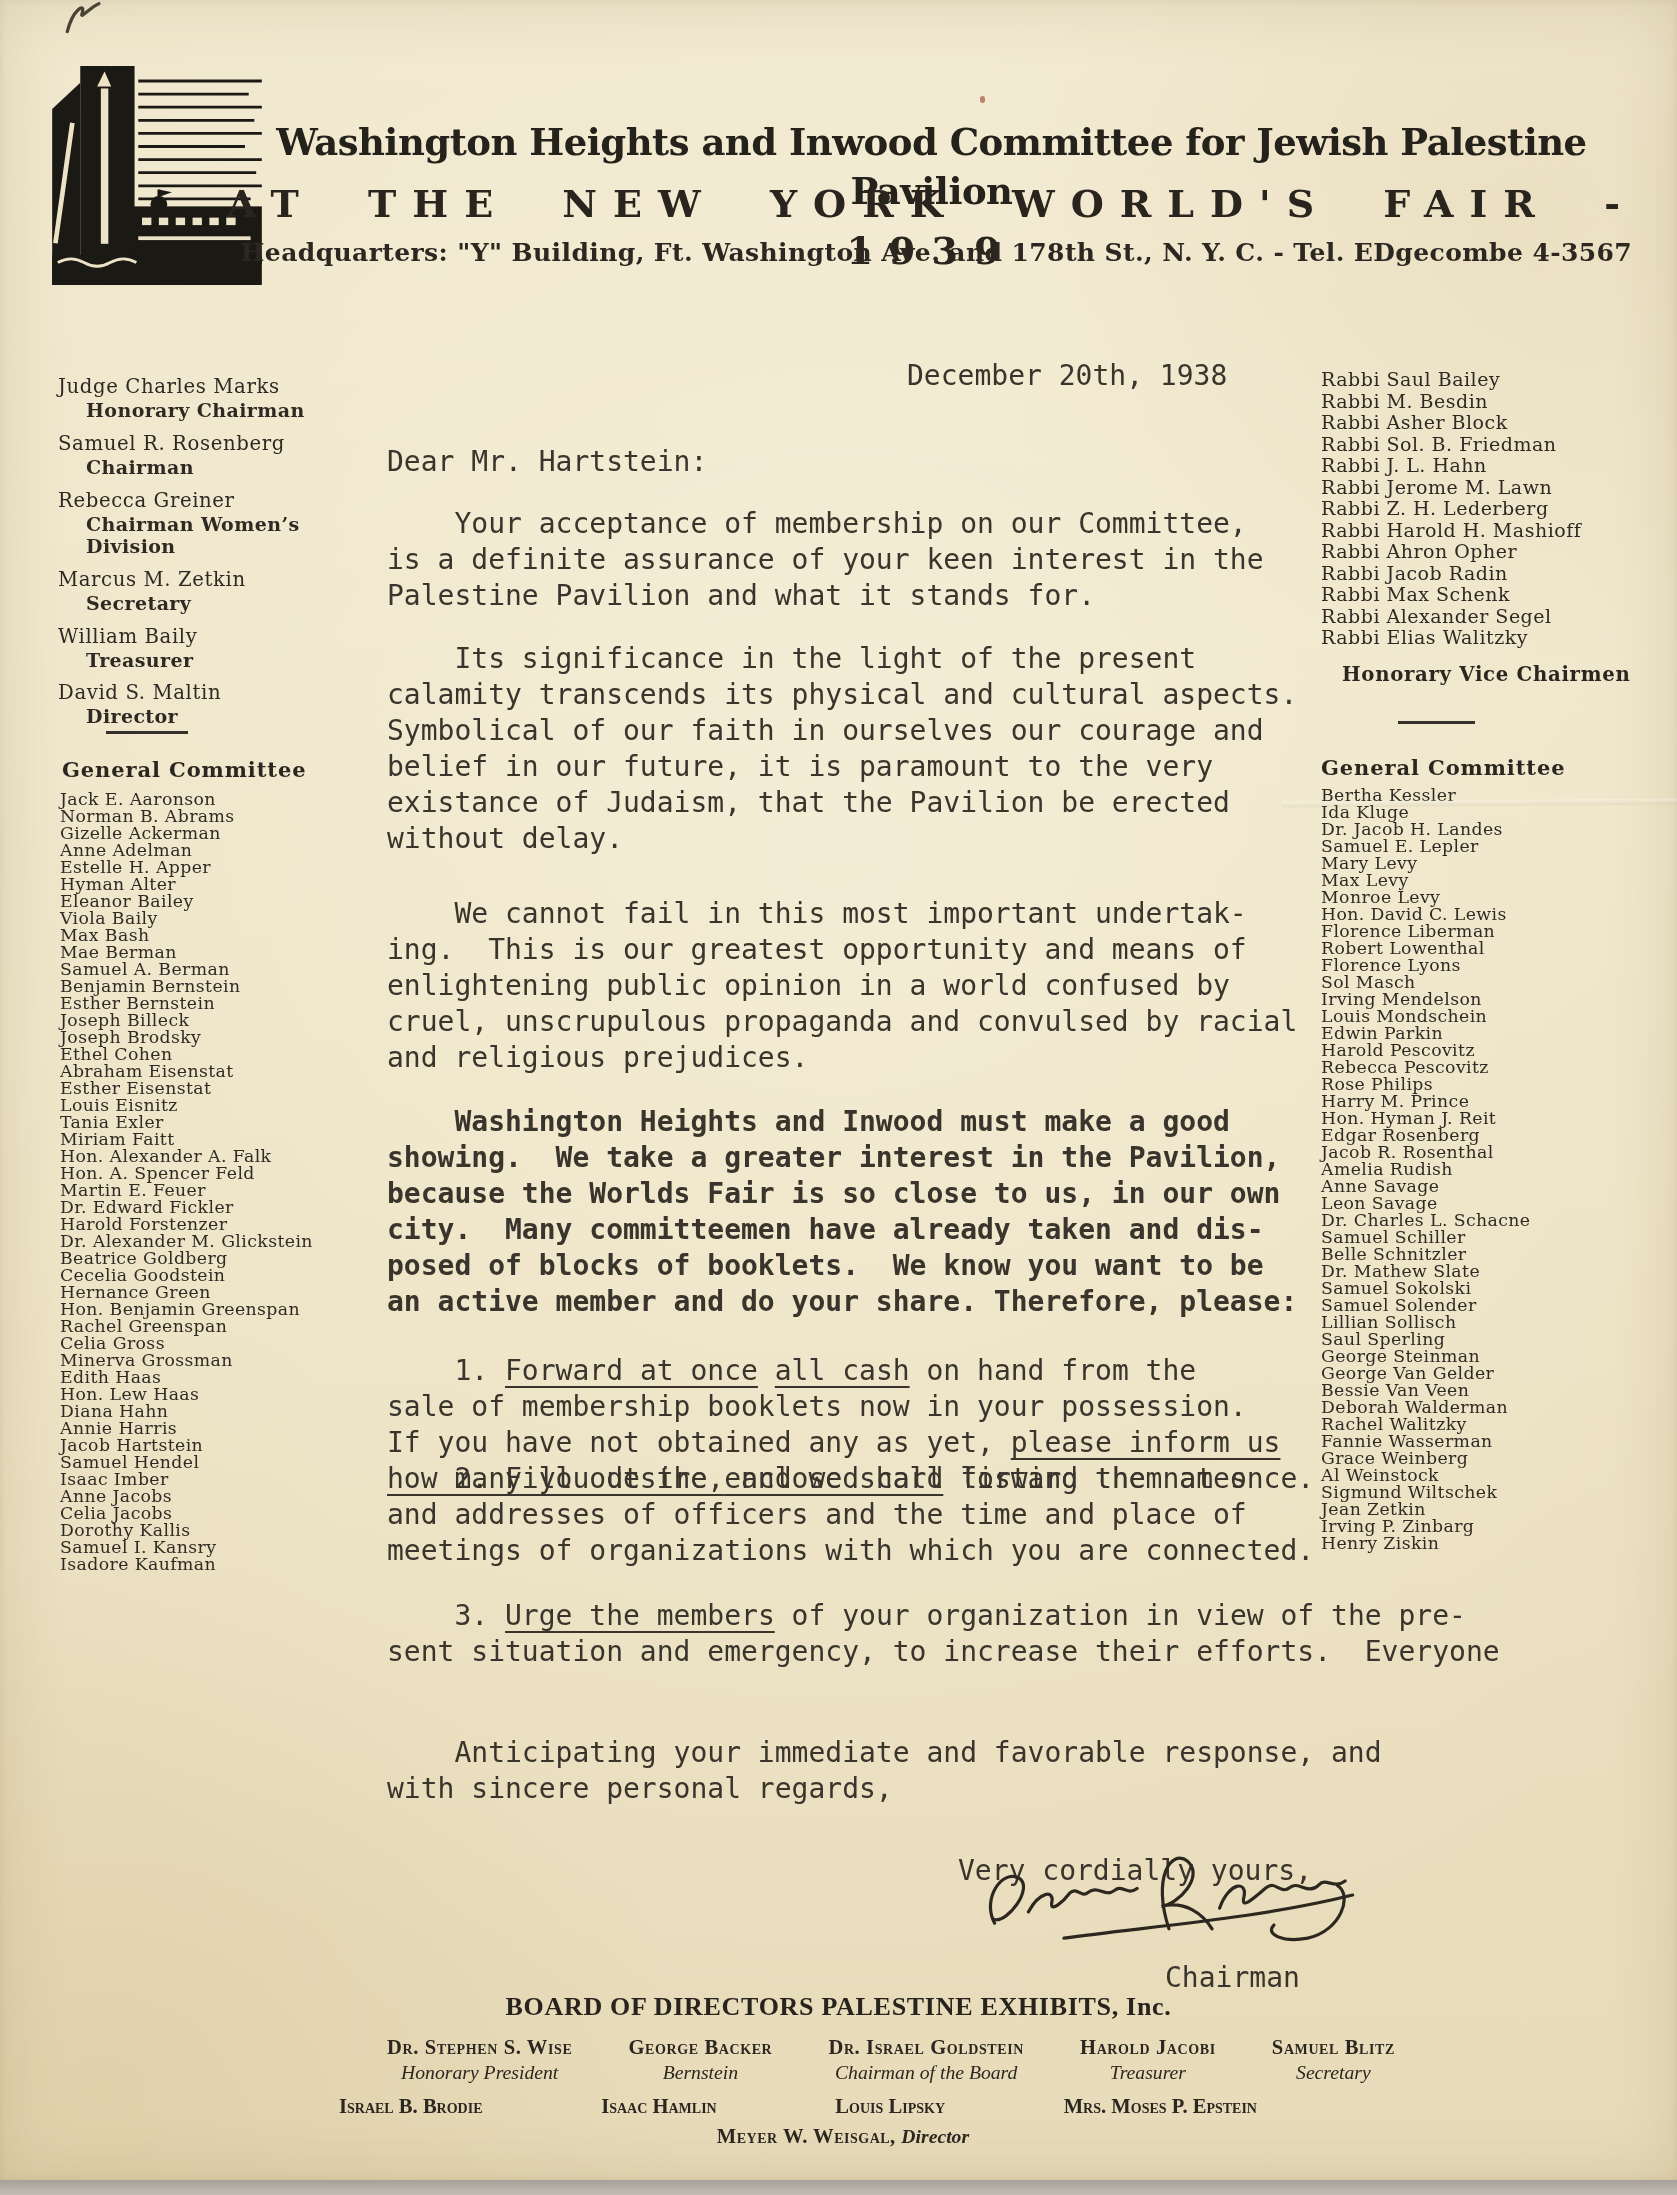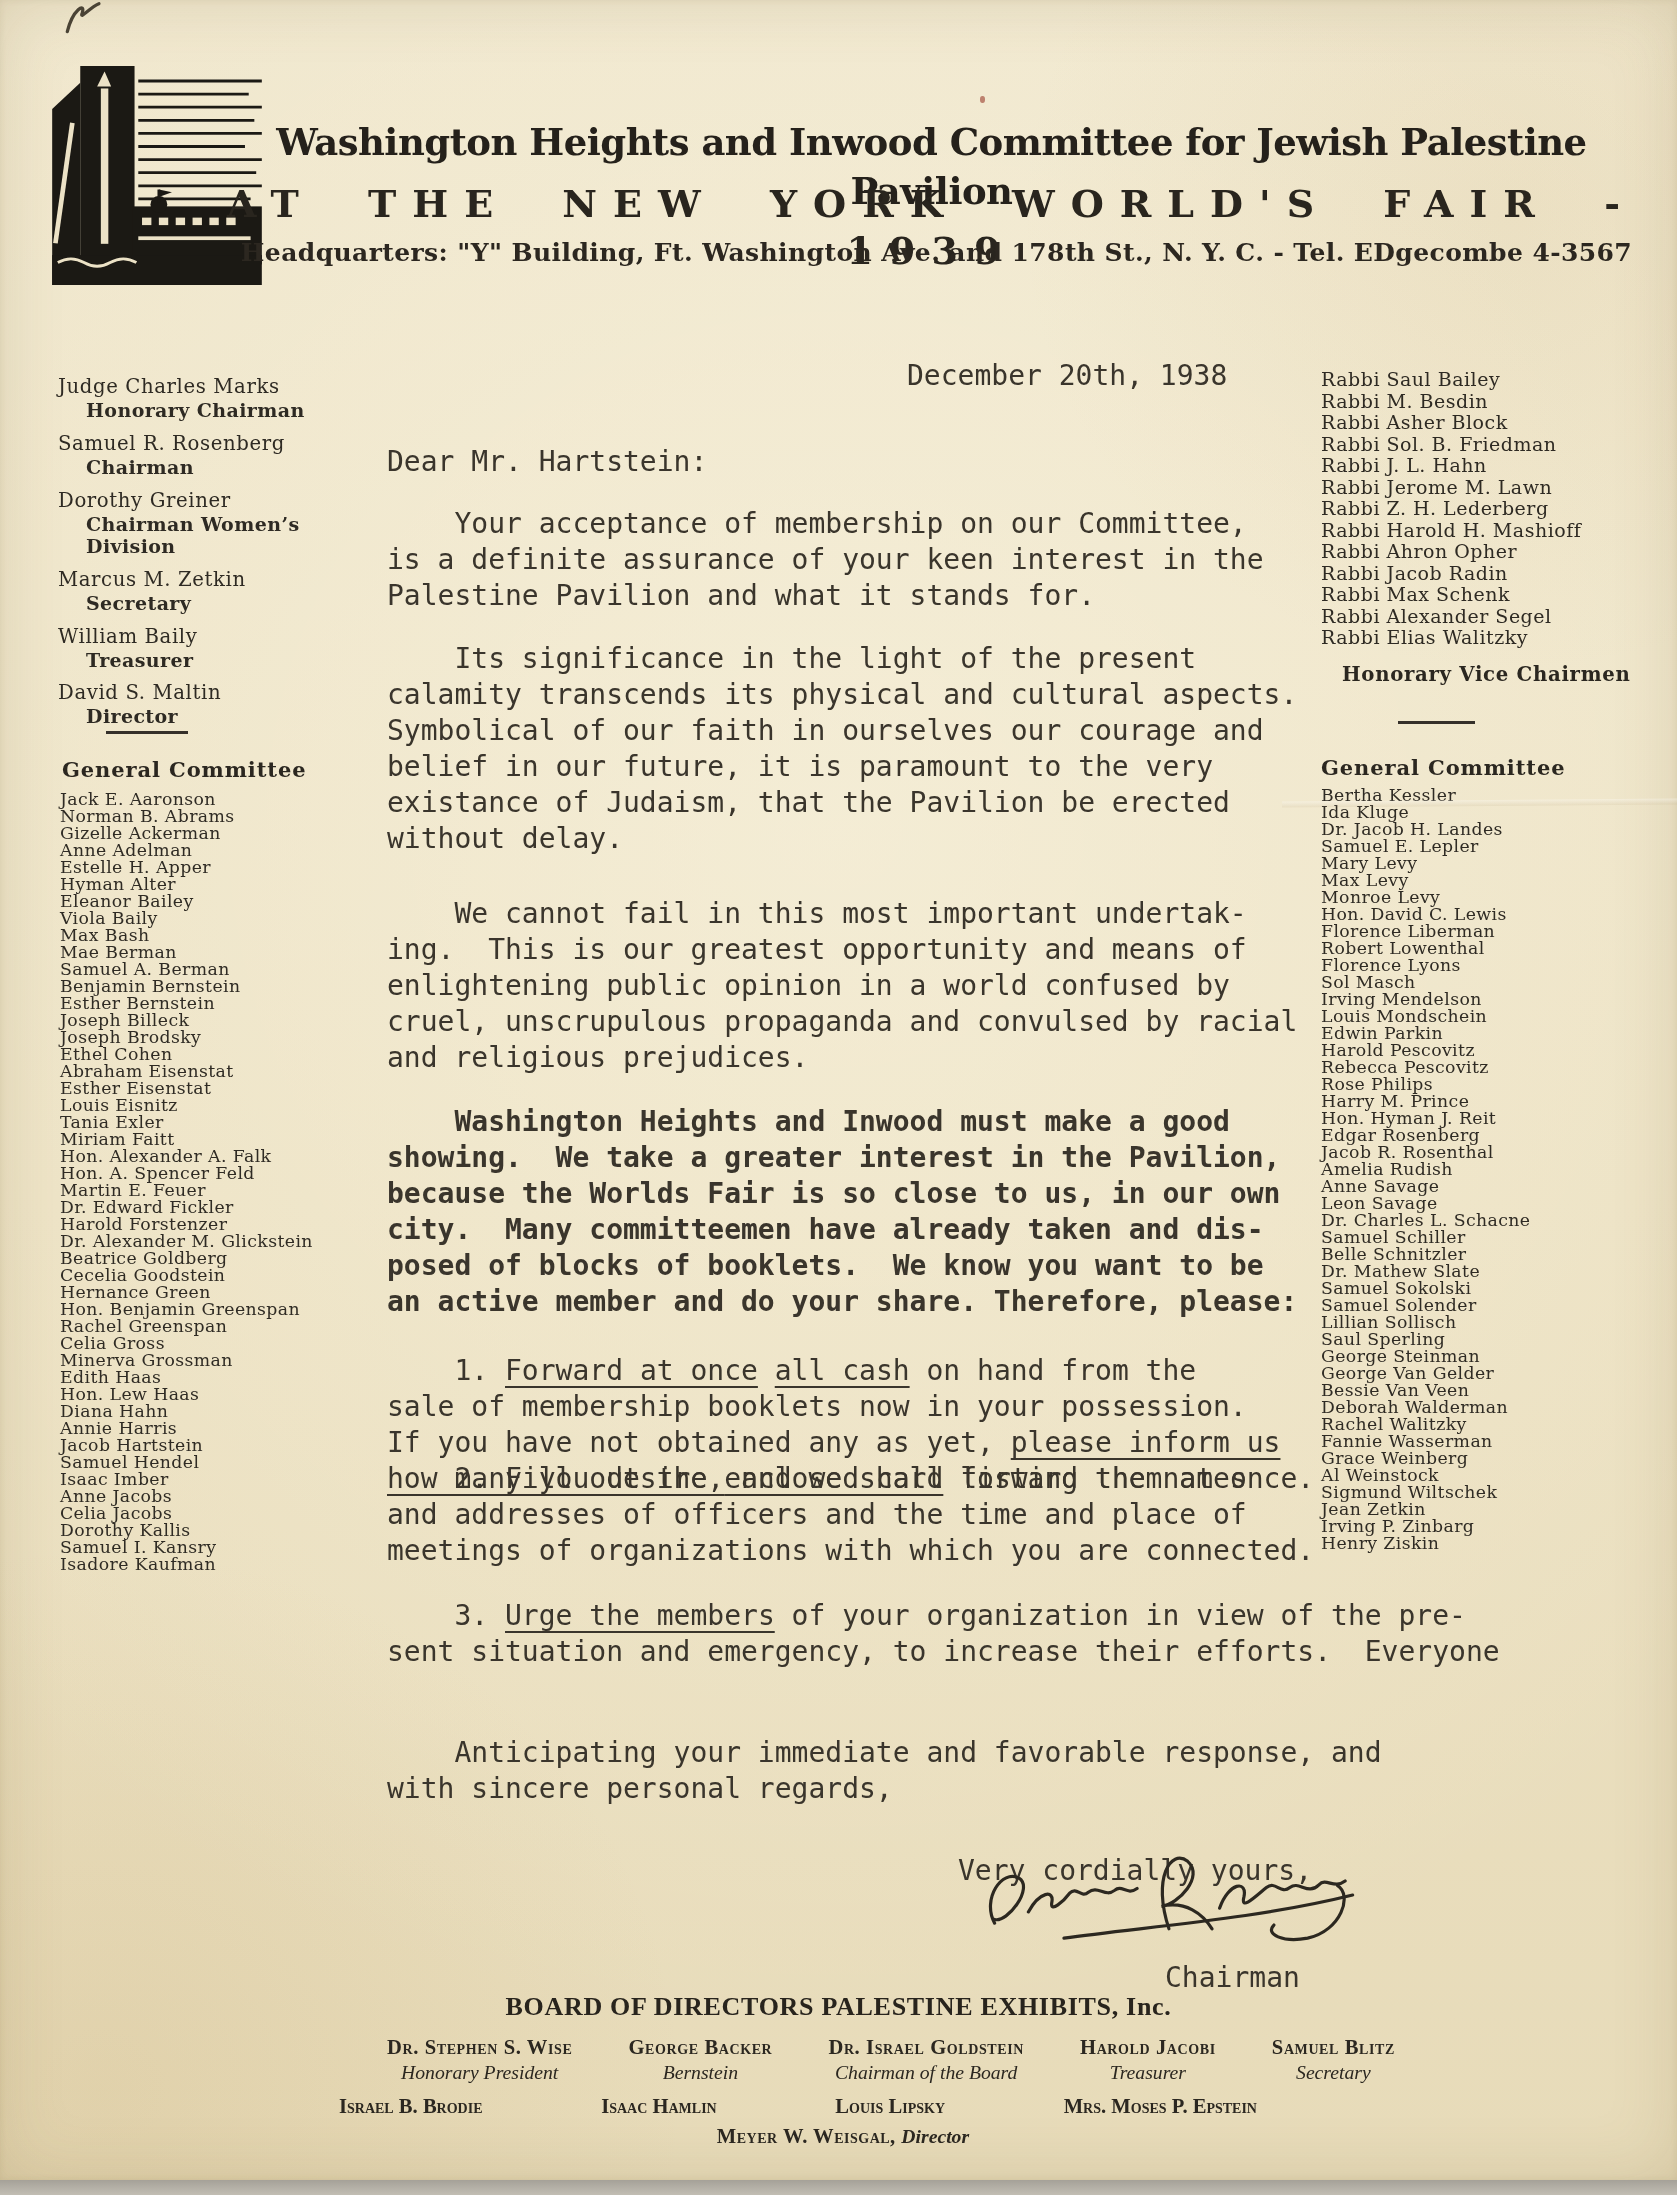--- a/index.html
+++ b/index.html
@@ -145,21 +145,21 @@
     <div class="officers">
         <div class="officer">
           <div class="pair-name">Judge Charles Marks</div>
           <div class="pair-title">Honorary Chairman</div>
         </div>
         <div class="officer">
           <div class="pair-name">Samuel R. Rosenberg</div>
           <div class="pair-title">Chairman</div>
         </div>
         <div class="officer">
-          <div class="pair-name">Dorothy Greiner</div>
+          <div class="pair-name">Rebecca Greiner</div>
           <div class="pair-title">Chairman Women’s Division</div>
         </div>
         <div class="officer">
           <div class="pair-name">Marcus M. Zetkin</div>
           <div class="pair-title">Secretary</div>
         </div>
         <div class="officer">
           <div class="pair-name">William Baily</div>
           <div class="pair-title">Treasurer</div>
         </div>

